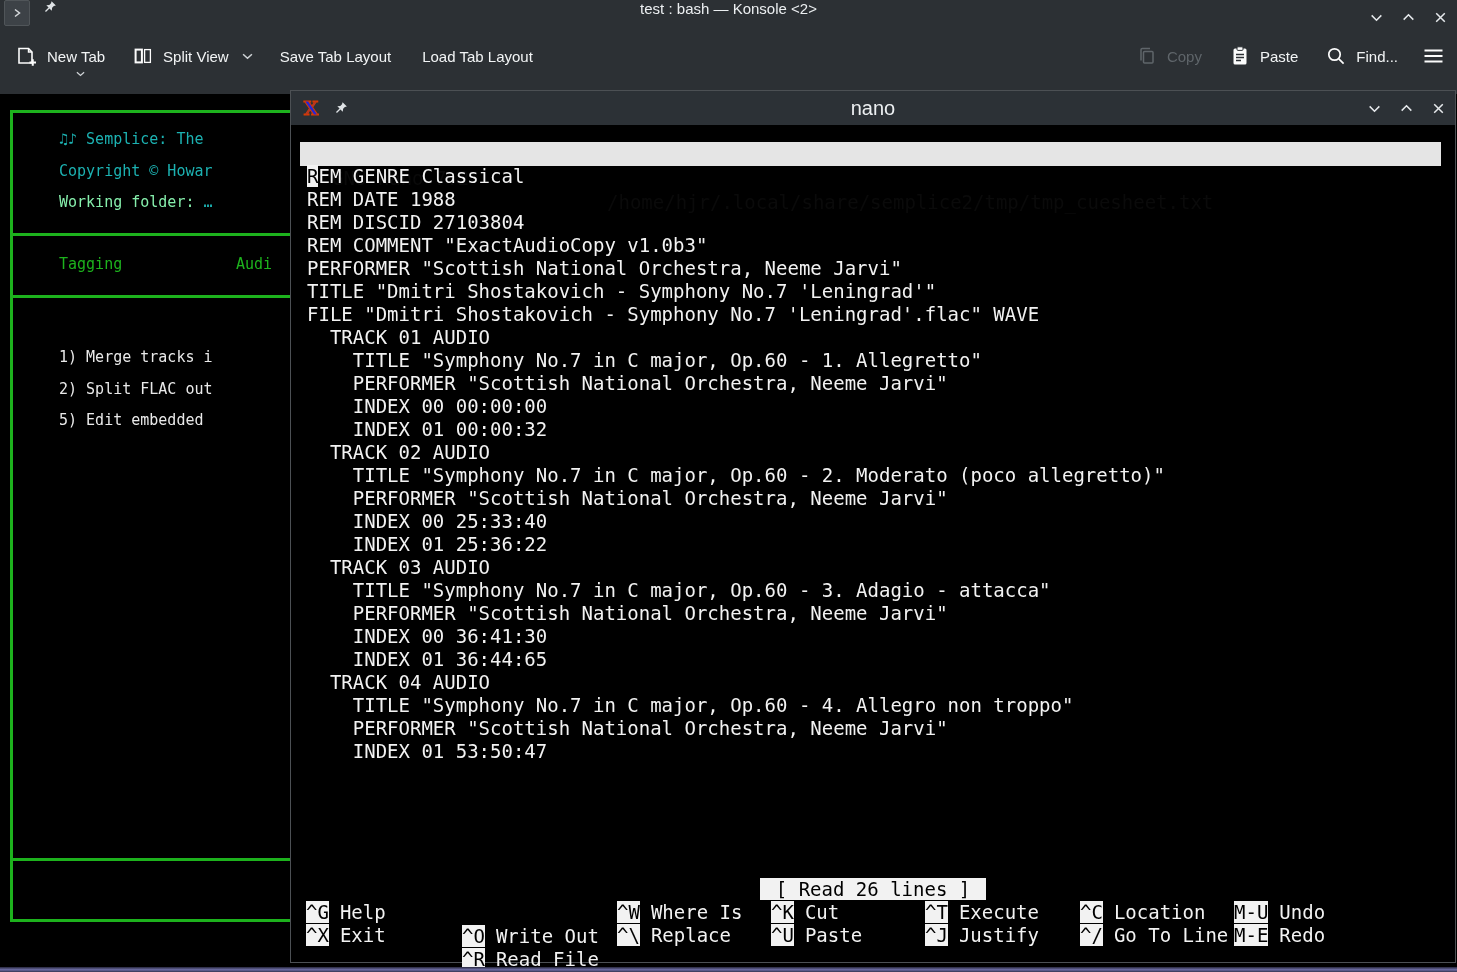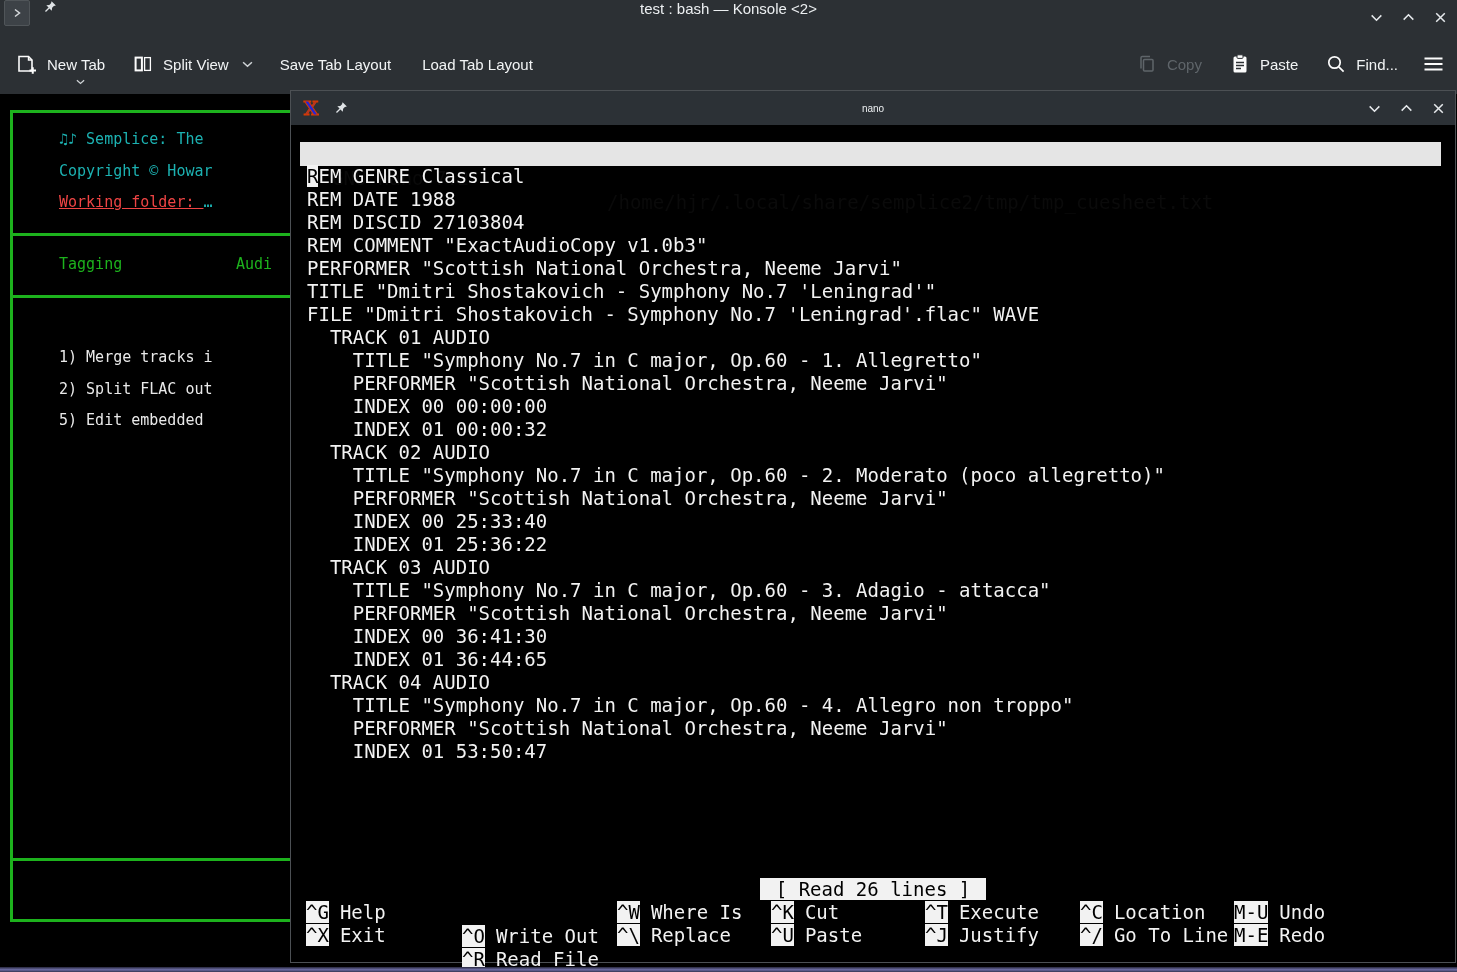--- a/index.html
+++ b/index.html
@@ -21,53 +21,53 @@
     width:26px; height:26px; margin-left:4px; background:#3d4247;
     border:1px solid #505559; border-radius:2px;
     display:flex; align-items:center; justify-content:center;
   }
   .pin { margin-left:12px; display:flex; align-items:center; }
   .win-controls { position:absolute; right:8px; top:0; height:34px; display:flex; align-items:center; gap:14px; }
   .wc { width:18px; height:18px; display:flex; align-items:center; justify-content:center; }
 
   .toolbar {
     position:absolute; left:0; top:34px; width:100%; height:60px;
-    background:#2c3034; display:flex; align-items:center; padding:0 12px 0 14px;
+    background:#2c3034; display:flex; align-items:flex-start; padding:0 12px 0 14px;
   }
   .tbtn { display:flex; align-items:center; gap:9px; color:#f2f4f5; font-size:15px;
           margin-right:27px; position:relative; height:44px; }
   .tbtn.text-only { margin-right:31px; }
   .tbtn.disabled { color:#5f656a; }
   .tb-spacer { flex:1; }
   .tbtn.right { margin-right:0; margin-left:27px; }
   .newtab-chev { position:absolute; bottom:1px; left:62px; }
 
   
   .bg-term {
     position:absolute; left:0; top:94px; width:290px; height:943px; overflow:hidden;
     font-family:"DejaVu Sans Mono", monospace; font-size:15px; line-height:31px;
   }
   .gline { position:absolute; background:#1db21d; }
   .gl-h { left:10px; width:280px; height:3px; }
   .gl-v { left:10px; width:3px; }
   .bg-row { position:absolute; left:59px; white-space:pre; }
-  .c-cyan { color:#1cb2b2; } .c-yellow { color:#ef4444;text-decoration:underline; }
+  .c-cyan { color:#1cb2b2; } .c-yellow { color:#86efac; }
   .c-green { color:#1db21d; } .c-white { color:#e9e9e9; }
 
   
   .nano-win {
     position:absolute; left:290px; top:90px; width:1166px; height:873px;
     background:#000; border:1px solid #4c5054;
   }
   .nano-titlebar {
     height:34px; background:#2c3136; display:flex; align-items:center; padding:0 10px; gap:12px;
     position:relative;
   }
   .nano-titlebar .win-title {
-    position:absolute; left:0; right:0; text-align:center; color:#eceff1; font-size:10px; pointer-events:none;
+    position:absolute; left:0; right:0; text-align:center; color:#eceff1; font-size:20px; pointer-events:none;
   }
   .nano-body {
     position:relative; height:837px; background:#000;
     font-family:"DejaVu Sans Mono", monospace; font-size:19px; line-height:23px; color:#f2f2f2;
   }
   .nano-header {
     position:absolute; left:9px; top:17px; width:1141px; height:24px;
     background:#e5e5e5; color:#0a0a0a; line-height:24px; white-space:pre;
   }
   .nano-header .ver { position:absolute; left:32px; }

